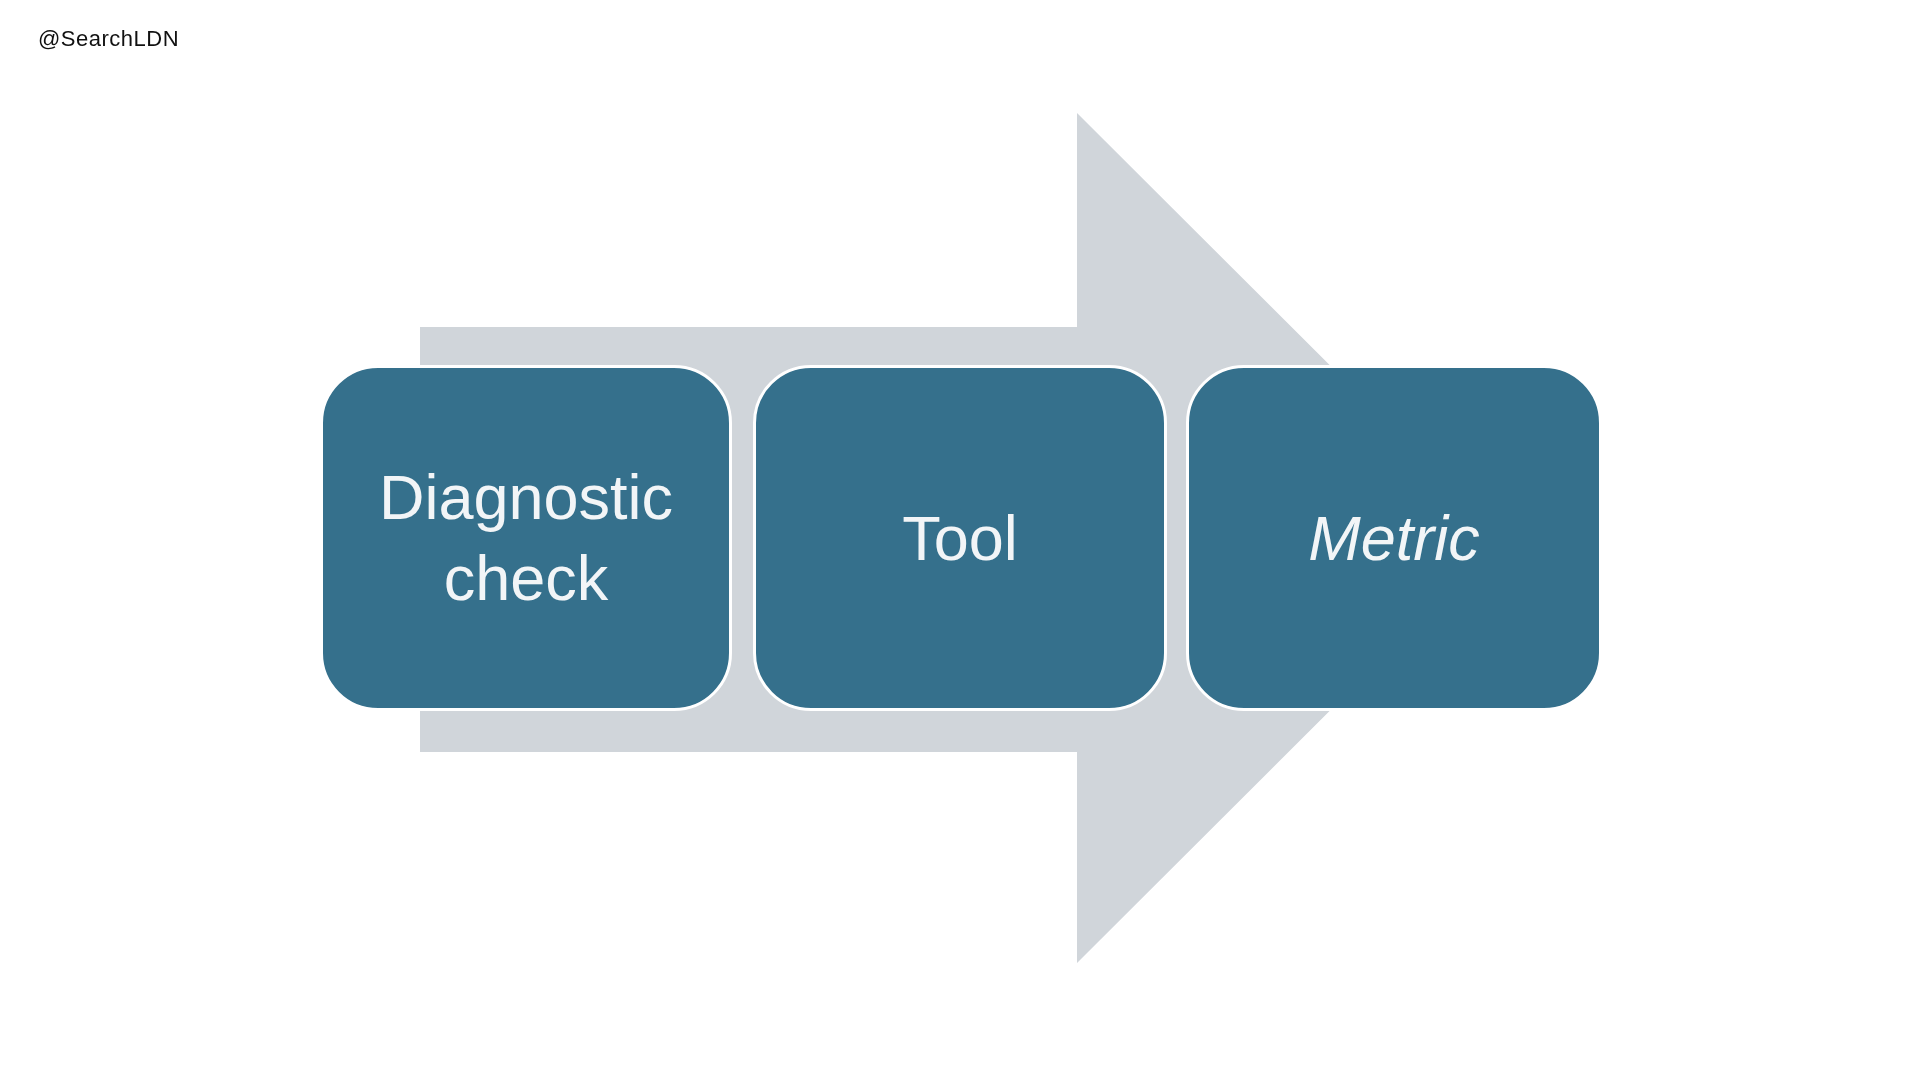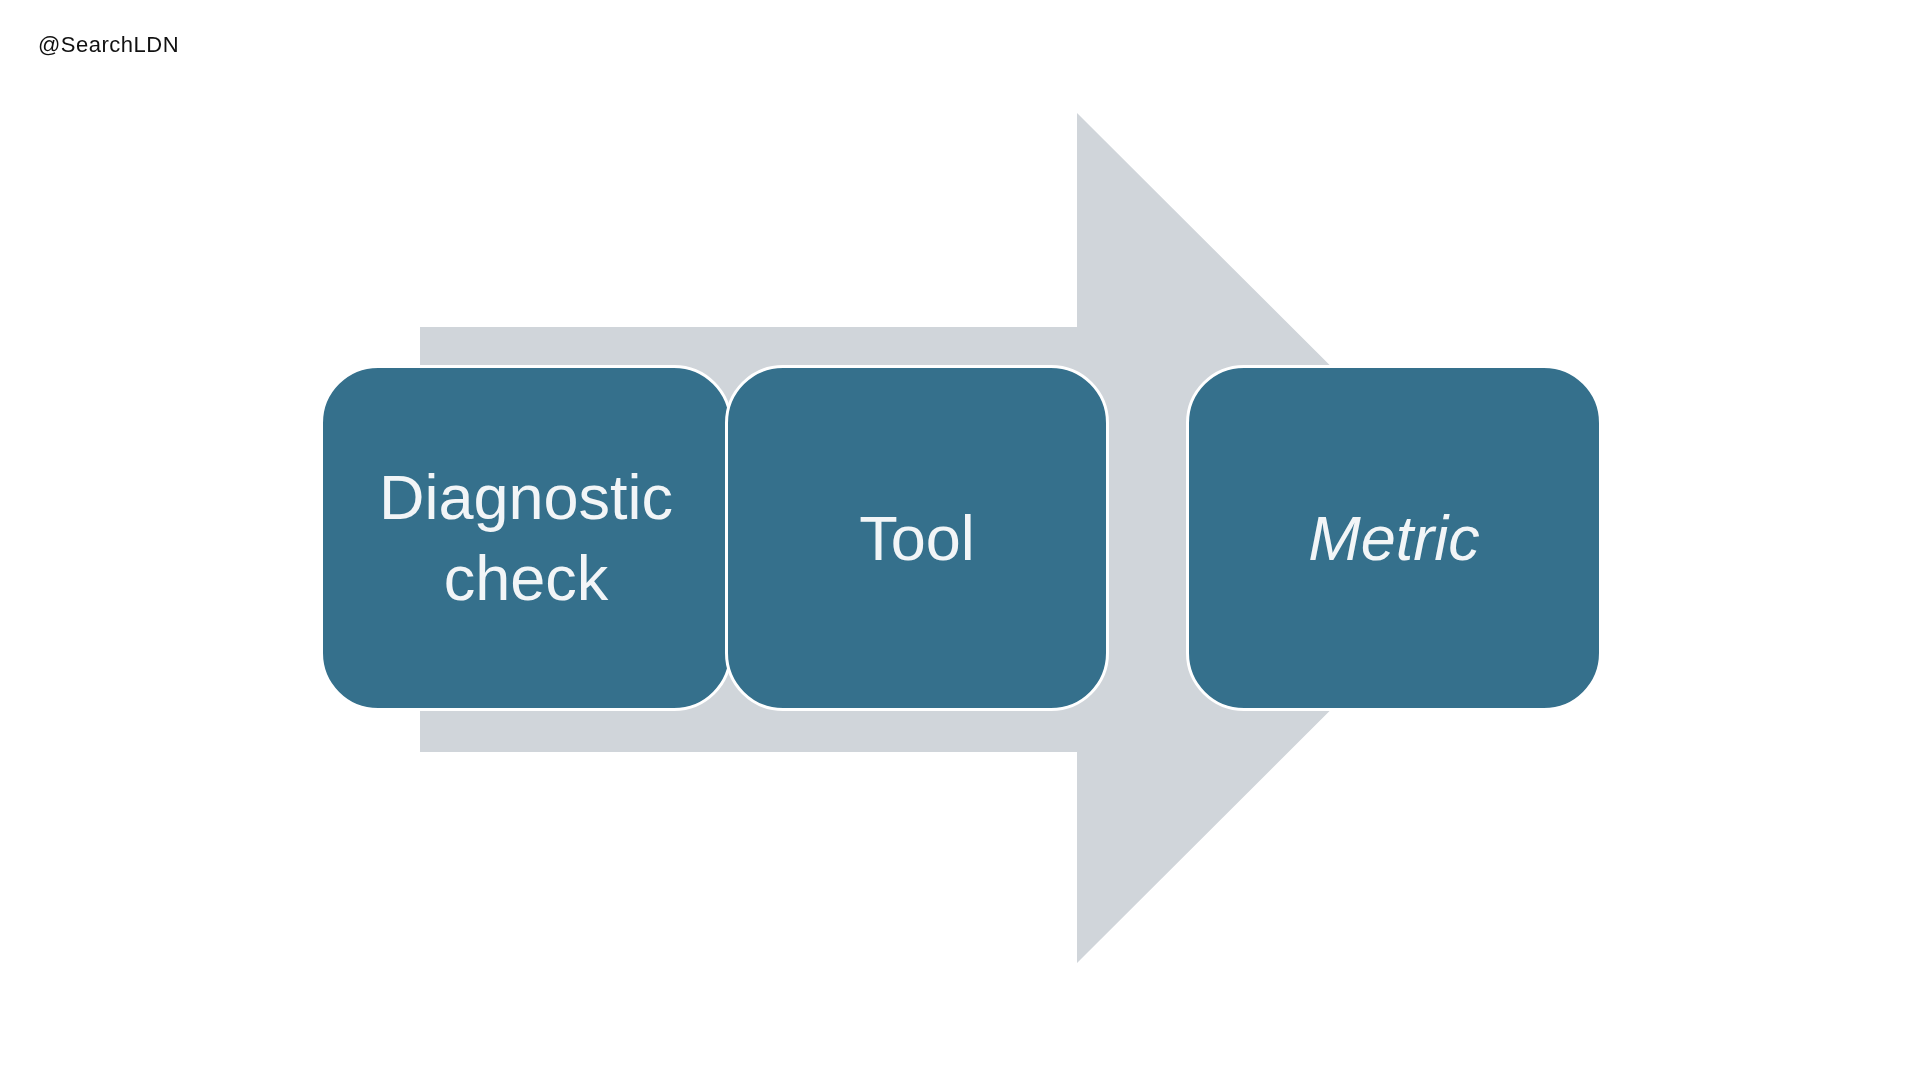--- a/index.html
+++ b/index.html
@@ -11,21 +11,21 @@
   .canvas {
     position: relative;
     width: 1920px;
     height: 1080px;
     background: #ffffff;
     overflow: hidden;
   }
   .watermark {
     position: absolute;
     left: 38px;
-    top: 32px;
+    top: 26px;
     font-size: 22px;
     font-weight: 400;
     letter-spacing: 0.5px;
     color: #111111;
   }
   .arrow-svg {
     position: absolute;
     left: 0;
     top: 0;
     width: 1920px;
@@ -42,21 +42,21 @@
     display: flex;
     align-items: center;
     justify-content: center;
     text-align: center;
     color: #F2F5F7;
     font-size: 63px;
     line-height: 1.28;
     padding: 0 28px;
   }
   .step-1 { left: 320px; width: 412px; }
-  .step-2 { left: 725px; width: 384px; }
+  .step-2 { left: 753px; width: 414px; }
   .step-3 { left: 1186px; width: 416px; font-style: italic; }
 </style>
 </head>
 <body>
 
 <div class="canvas">
 
   <div class="watermark">@SearchLDN</div>
 
   <svg class="arrow-svg" viewBox="0 0 1920 1080" aria-hidden="true">

